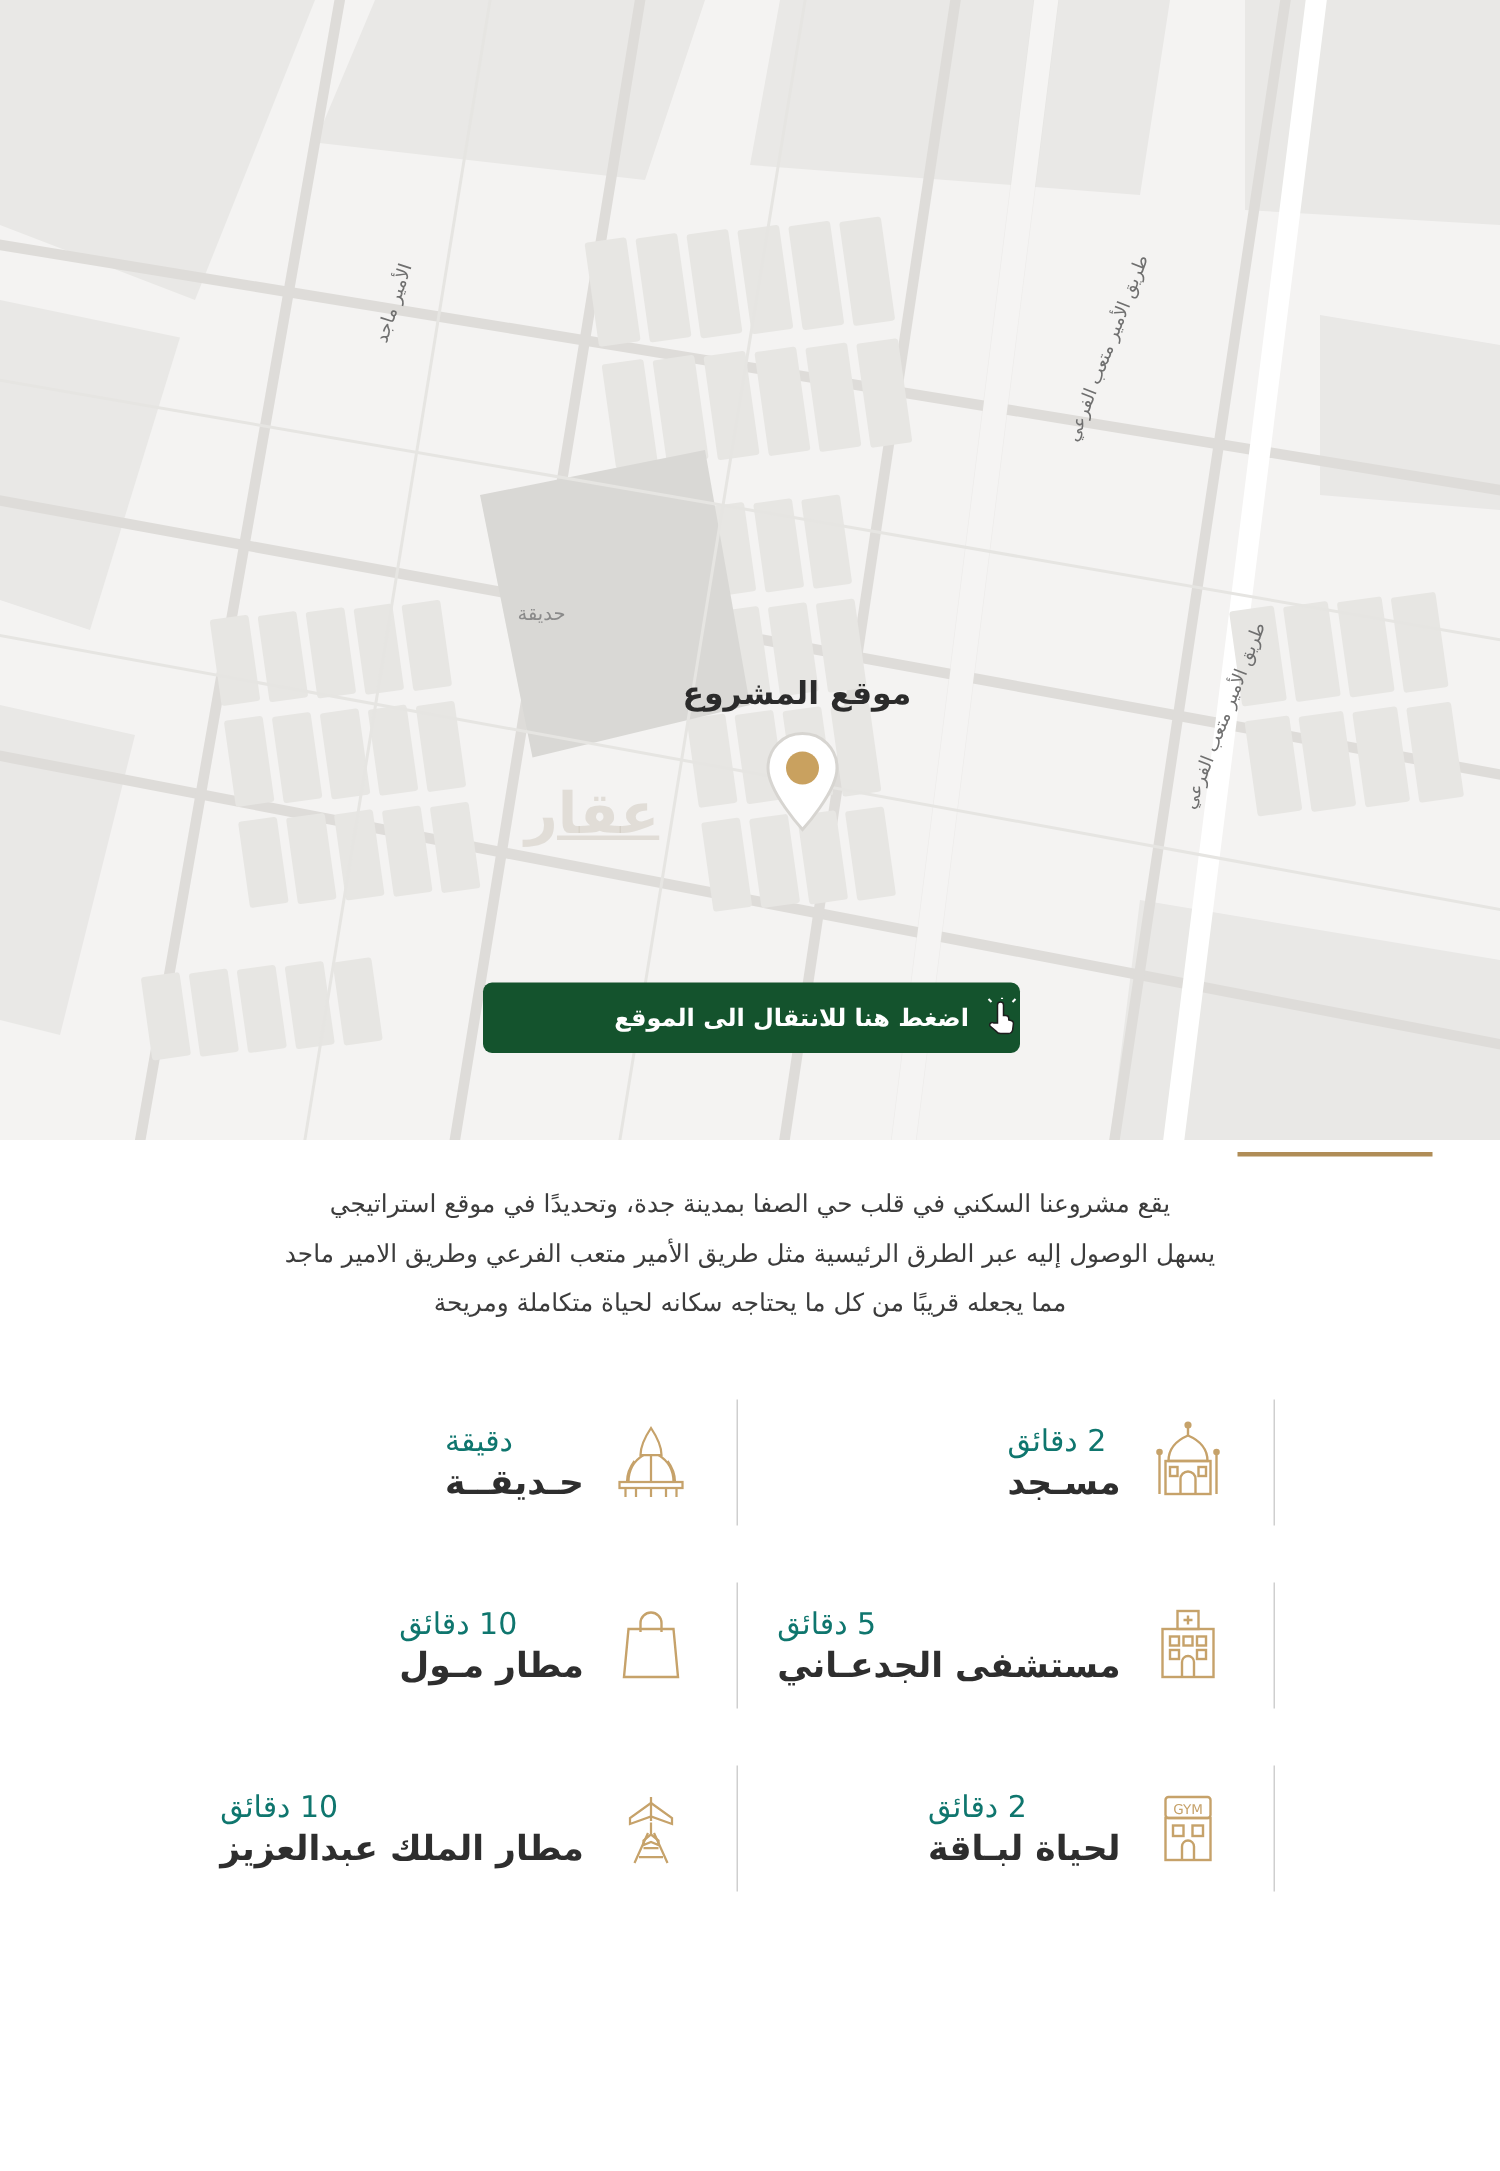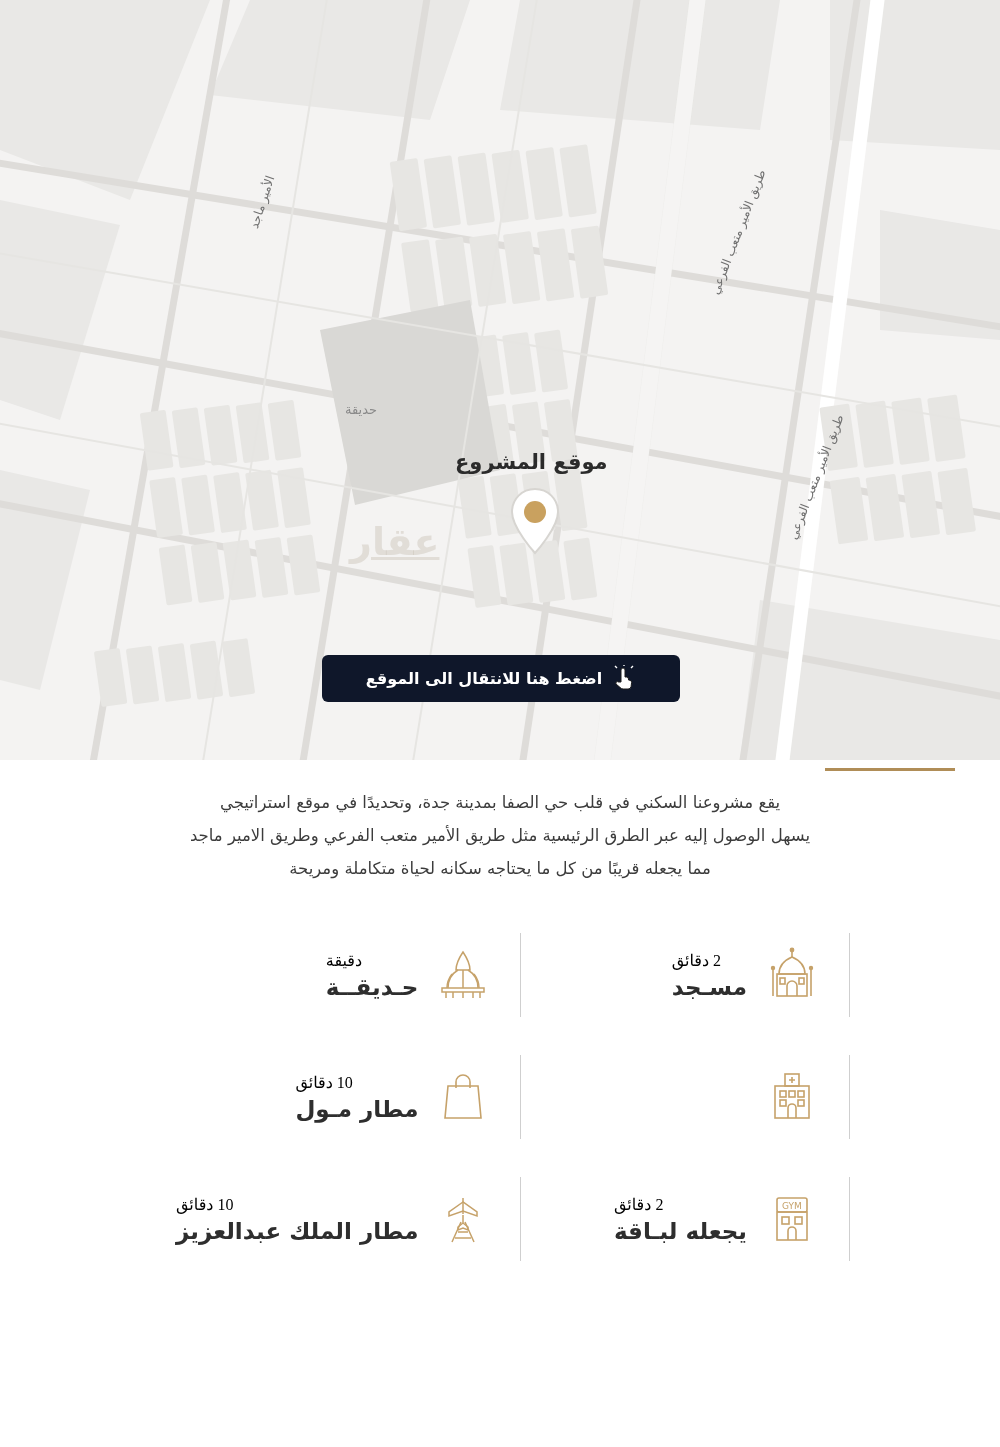--- a/index.html
+++ b/index.html
@@ -77,25 +77,25 @@
     pointer-events: none;
     text-decoration: underline;
   }
 
   .cta {
     position: absolute;
     left: 322px;
     top: 655px;
     width: 358px;
     height: 47px;
-    background: #0f172a;
+    background: #14532d;
     border-radius: 6px;
     display: flex;
     align-items: center;
-    justify-content: center;
+    justify-content: flex-start;
     gap: 10px;
     color: #ffffff;
     font-size: 16px;
     cursor: pointer;
   }
   .cta .cta-text { font-weight: bold; }
   .cta .hand-icon { width: 24px; height: 28px; }
 
   
   .features {
@@ -155,23 +155,22 @@
     align-items: center;
     justify-content: center;
   }
   .amenity .texts {
     display: flex;
     flex-direction: column;
     align-items: flex-end;
     gap: 4px;
   }
   .amenity .time {
-    color: #000000;
-    font-size: 16px;
-    font-family: Liberation Serif, serif;
+    color: #0f766e;
+    font-size: 20px;
   }
   .amenity .name {
     color: #2e2e2e;
     font-size: 23px;
     font-weight: bold;
     letter-spacing: 2px;
     white-space: nowrap;
   }
 </style>
 </head>
@@ -389,20 +388,24 @@
           <path d="M31 11 l0 6 M28 14 l6 0"></path>
           <rect x="14" y="20" width="34" height="32"></rect>
           <rect x="19" y="25" width="6" height="6"></rect>
           <rect x="28" y="25" width="6" height="6"></rect>
           <rect x="37" y="25" width="6" height="6"></rect>
           <rect x="19" y="34" width="6" height="6"></rect>
           <rect x="37" y="34" width="6" height="6"></rect>
           <path d="M27 52 l0 -10 a4 4 0 0 1 8 0 l0 10"></path>
         </svg>
       </div>
+      <div class="texts">
+        <div class="time">5 دقائق</div>
+        <div class="name">مستشفى الجدعـاني</div>
+      </div>
     </div>
 
     <div class="amenity with-divider">
       <div class="icon">
         <svg viewBox="0 0 62 62" width="62" height="62" fill="none" stroke="#c6a26a" stroke-width="1.6" xmlns="http://www.w3.org/2000/svg">
           <path d="M16 20 l30 0 l3 32 l-36 0 z"></path>
           <path d="M24 22 l0 -6 a7 7 0 0 1 14 0 l0 6"></path>
         </svg>
       </div>
       <div class="texts">
@@ -417,21 +420,21 @@
           <rect x="16" y="10" width="30" height="14" rx="2"></rect>
           <text x="31" y="21" font-size="9" fill="#c6a26a" stroke="none" text-anchor="middle" font-family="DejaVu Sans">GYM</text>
           <rect x="16" y="24" width="30" height="28"></rect>
           <rect x="21" y="29" width="7" height="7"></rect>
           <rect x="34" y="29" width="7" height="7"></rect>
           <path d="M27 52 l0 -9 a4 4 0 0 1 8 0 l0 9"></path>
         </svg>
       </div>
       <div class="texts">
         <div class="time">2 دقائق</div>
-        <div class="name">يجعله لبـاقة</div>
+        <div class="name">لحياة لبـاقة</div>
       </div>
     </div>
 
     <div class="amenity with-divider">
       <div class="icon">
         <svg viewBox="0 0 62 62" width="62" height="62" fill="none" stroke="#c6a26a" stroke-width="1.5" xmlns="http://www.w3.org/2000/svg">
           <path d="M31 10 l0 16"></path>
           <path d="M31 14 l-14 10 l0 4 l14 -5 l14 5 l0 -4 z"></path>
           <path d="M31 27 l0 8 l-5 4 l0 3 l5 -2 l5 2 l0 -3 l-5 -4"></path>
           <path d="M20 54 l9 -20 M42 54 l-9 -20"></path>

